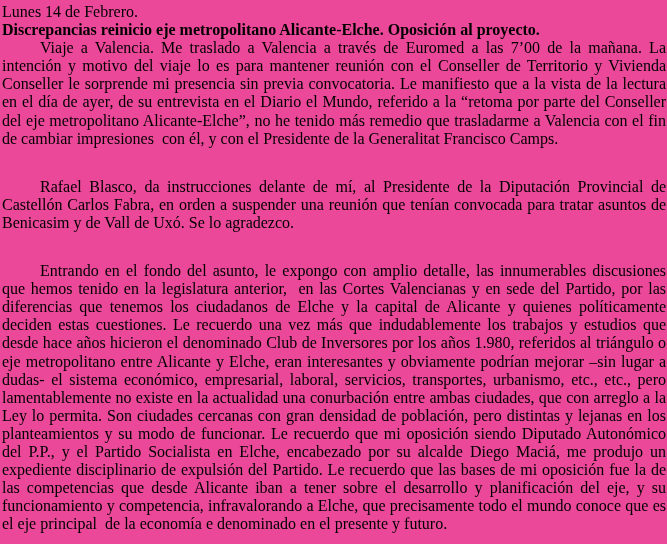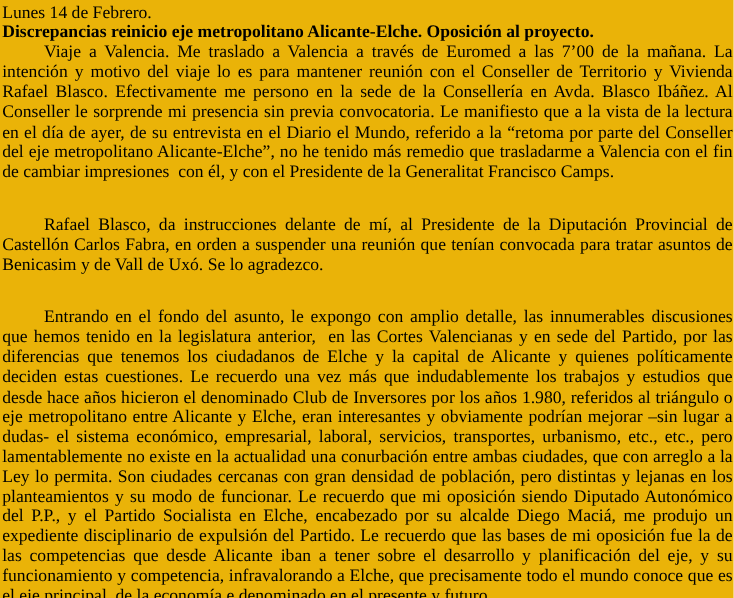--- a/index.html
+++ b/index.html
@@ -6,21 +6,21 @@
     margin: 0;
     padding: 0;
     background: #ffffff;
   }
   .page {
     position: relative;
     width: 667px;
     height: 544px;
     box-sizing: border-box;
     padding: 3px 1px 0 2px;
-    background: #eab308;
+    background: #ec4899;
     color: #000000;
     font-family: "Liberation Serif", "DejaVu Serif", serif;
     font-size: 16px;
     line-height: 18.1px;
     overflow: hidden;
   }
   .line {
     white-space: pre-wrap;
     text-align: justify;
     text-align-last: justify;
@@ -42,21 +42,20 @@
 <body>
 
 <div class="page">
 
   <div class="line date-line">Lunes 14 de Febrero.</div>
   <div class="line headline">Discrepancias reinicio eje metropolitano Alicante-Elche. Oposición al proyecto.</div>
 
   <div class="para">
     <div class="line">Viaje a Valencia. Me traslado a Valencia a través de Euromed a las 7’00 de la mañana. La</div>
     <div class="line">intención y motivo del viaje lo es para mantener reunión con el Conseller de Territorio y Vivienda</div>
-    <div class="line">Rafael Blasco. Efectivamente me persono en la sede de la Consellería en Avda. Blasco Ibáñez. Al</div>
     <div class="line">Conseller le sorprende mi presencia sin previa convocatoria. Le manifiesto que a la vista de la lectura</div>
     <div class="line">en el día de ayer, de su entrevista en el Diario el Mundo, referido a la “retoma por parte del Conseller</div>
     <div class="line">del eje metropolitano Alicante-Elche”, no he tenido más remedio que trasladarme a Valencia con el fin</div>
     <div class="line">de cambiar impresiones  con él, y con el Presidente de la Generalitat Francisco Camps.</div>
   </div>
 
   <div class="para">
     <div class="line">Rafael Blasco, da instrucciones delante de mí, al Presidente de la Diputación Provincial de</div>
     <div class="line">Castellón Carlos Fabra, en orden a suspender una reunión que tenían convocada para tratar asuntos de</div>
     <div class="line">Benicasim y de Vall de Uxó. Se lo agradezco.</div>

